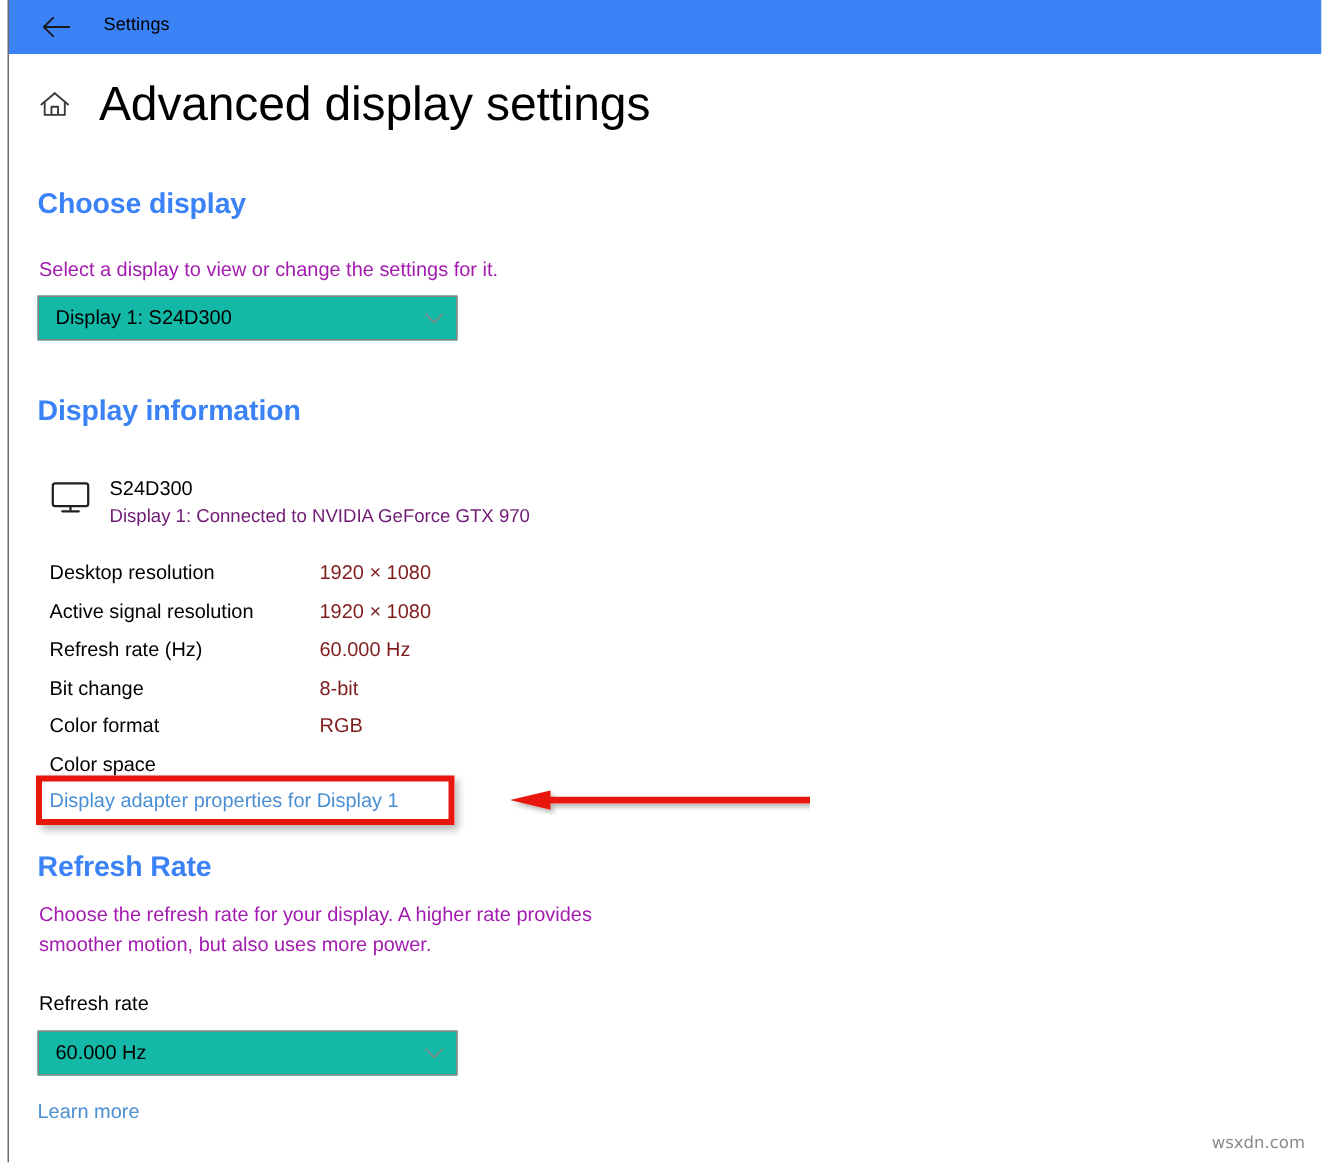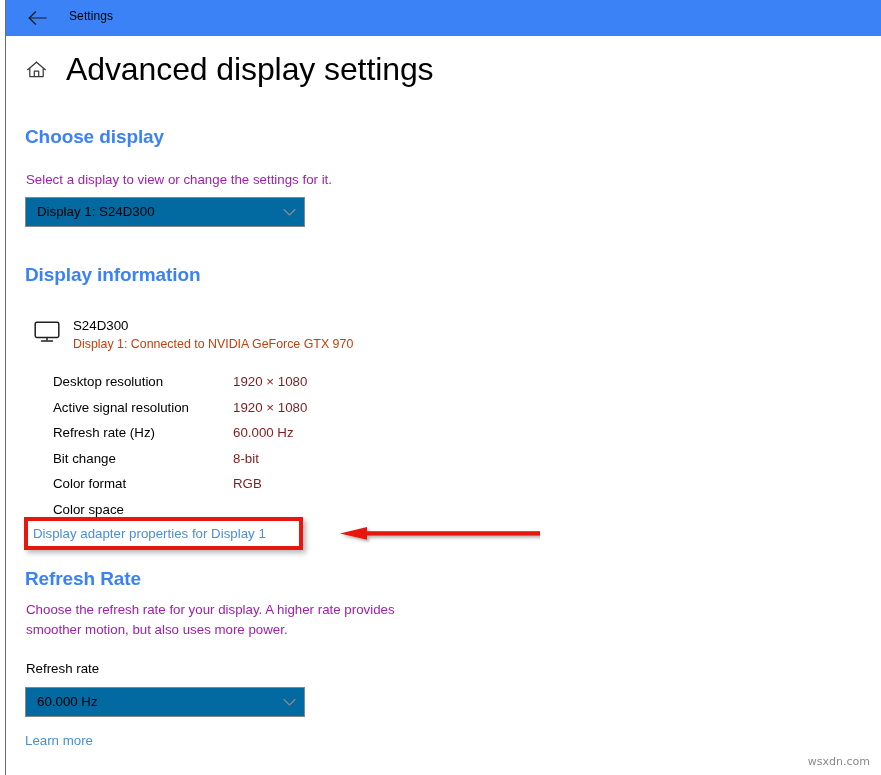--- a/index.html
+++ b/index.html
@@ -109,21 +109,21 @@
     font-size: 13.3px;
     line-height: 20px;
     color: #a21caf;
   }
 
   
   .combobox {
     position: absolute;
     height: 30px;
     border: 1px solid #868686;
-    background: #0369a1;
+    background: #14b8a6;
     cursor: pointer;
     display: flex;
     align-items: center;
   }
   .combobox .cb-value {
     font-size: 13.3px;
     line-height: 18px;
     color: #000000;
     padding-left: 11px;
     flex: 1;
@@ -158,33 +158,32 @@
     font-size: 13.3px;
     line-height: 19px;
     color: #000000;
   }
   .monitor-sub {
     position: absolute;
     left: 47px;
     top: 19px;
     font-size: 12.4px;
     line-height: 19px;
-    color: #c2410c;
+    color: #701a75;
   }
 
   .info-table {
     position: absolute;
     left: 26px;
     top: 370px;
     width: 520px;
   }
   .info-row {
     position: relative;
     height: 25.6px;
-    margin-left: 20px;
   }
   .info-label {
     position: absolute;
     left: 7px;
     top: 2px;
     font-size: 13.3px;
     line-height: 20px;
     color: #000000;
     white-space: nowrap;
   }

